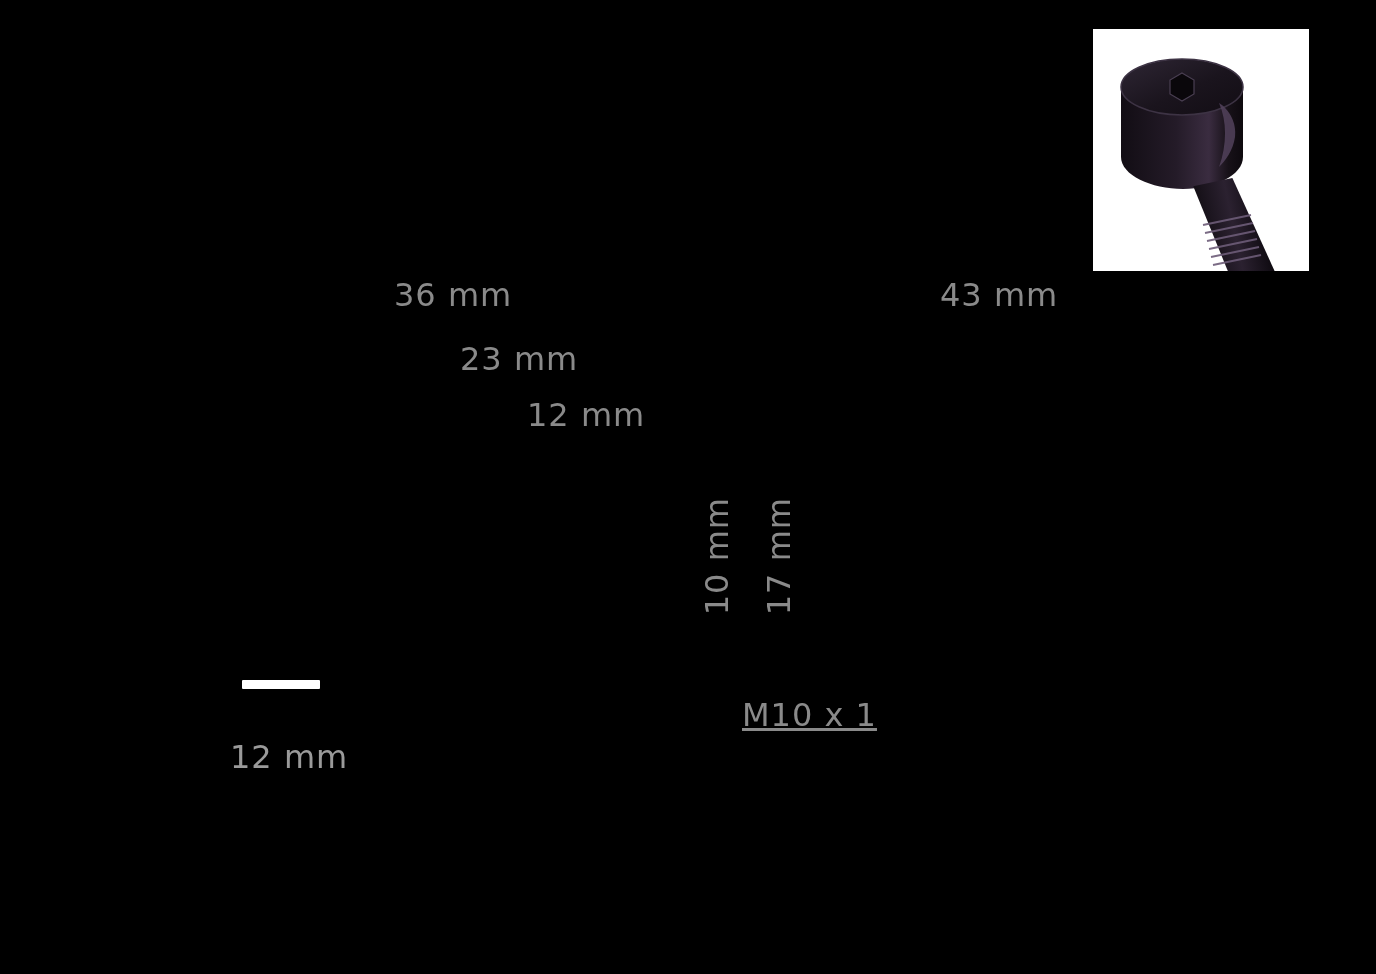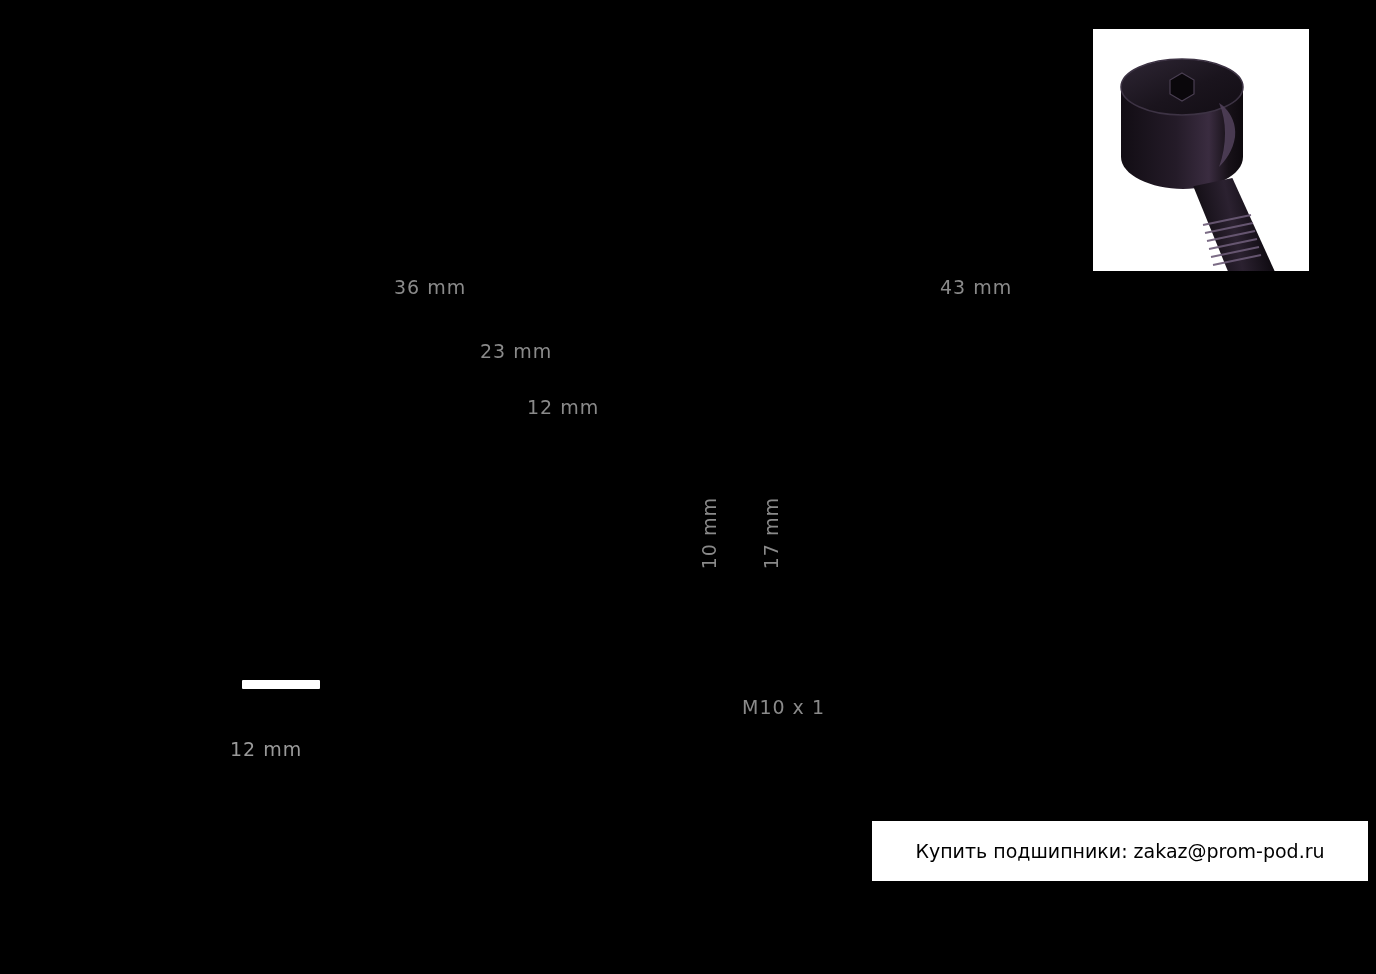--- a/index.html
+++ b/index.html
@@ -14,21 +14,21 @@
     position: relative;
     width: 1376px;
     height: 974px;
     background: #000000;
     overflow: hidden;
   }
   .dim-label {
     position: absolute;
     color: #555555;
     font-family: "DejaVu Sans", sans-serif;
-    font-size: 19px;
+    font-size: 32px;
     letter-spacing: 1px;
     white-space: nowrap;
   }
   .dim-label.vertical {
     writing-mode: vertical-rl;
     transform: rotate(180deg);
     letter-spacing: 1px;
   }
   .dim-label.light {
     color: #8a8a8a;
@@ -69,31 +69,31 @@
     white-space: nowrap;
   }
 </style>
 </head>
 <body>
 
 <div id="stage">
 
   <div class="dim-label light" style="left:394px; top:276px;">36 mm</div>
 
-  <div class="dim-label light" style="left:480px; top:340px;">23 mm</div>
+  <div class="dim-label light" style="left:460px; top:340px;">23 mm</div>
 
   <div class="dim-label light" style="left:527px; top:396px;">12 mm</div>
 
   <div class="dim-label light" style="left:940px; top:276px;">43 mm</div>
 
   <div class="dim-label light vertical" style="left:698px; top:497px;">10 mm</div>
 
   <div class="dim-label light vertical" style="left:760px; top:497px;">17 mm</div>
 
-  <div class="dim-label light" style="left:742px; top:696px;">M10 x 1</div>
+  <div class="dim-label light" style="left:742px; top:696px;text-decoration:underline;">M10 x 1</div>
 
   <div id="scale-bar" style="left:242px; top:680px; width:78px; height:9px;"></div>
 
   <div class="dim-label bright" style="left:230px; top:738px;">12 mm</div>
 
   <div id="product-photo" style="left:1093px; top:29px; width:216px; height:242px;">
     <svg class="cam-svg" width="216" height="242" viewBox="0 0 216 242">
       <defs>
         <linearGradient id="headGrad" x1="0" y1="0" x2="1" y2="0">
           <stop offset="0%" stop-color="#120d14"></stop>
@@ -133,17 +133,14 @@
         <line x1="110" y1="196" x2="158" y2="186"></line>
         <line x1="112" y1="204" x2="160" y2="194"></line>
         <line x1="114" y1="212" x2="162" y2="202"></line>
         <line x1="116" y1="220" x2="164" y2="210"></line>
         <line x1="118" y1="228" x2="166" y2="218"></line>
         <line x1="120" y1="236" x2="168" y2="226"></line>
       </g>
     </svg>
   </div>
 
-  <div id="contact-banner" style="left:872px; top:821px; width:496px; height:60px;">
-    <span class="text">Купить подшипники: zakaz@prom-pod.ru</span>
-  </div>
 
 </div>
 
 </body></html>

